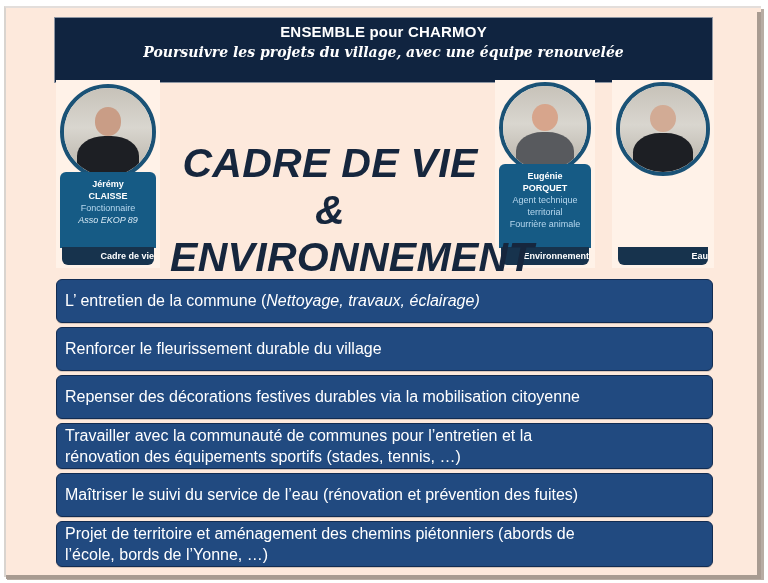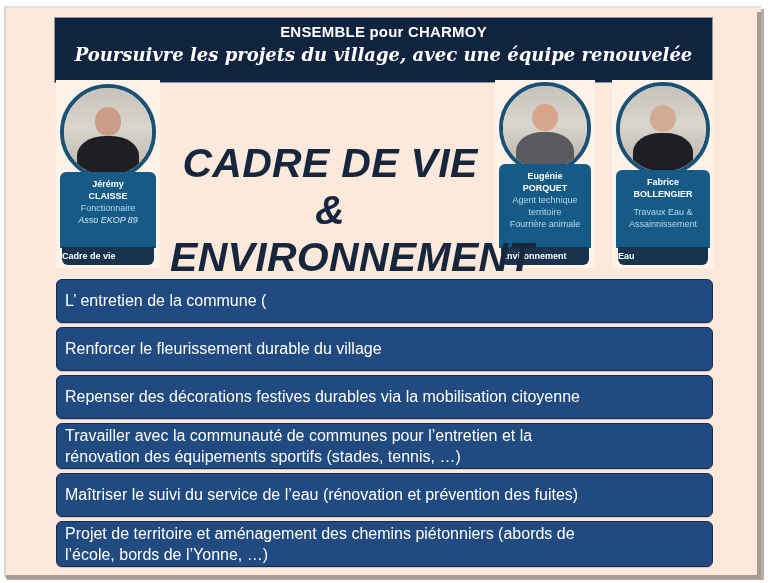--- a/index.html
+++ b/index.html
@@ -30,21 +30,21 @@
       background: #102440;
       border: 1px solid #8e96a3;
       box-sizing: border-box;
       color: #ffffff; text-align: center;
     }
     .header-title {
       font-weight: bold; font-size: 15px; margin-top: 5px; letter-spacing: 0.2px;
     }
     .header-sub {
       font-family: "DejaVu Serif", serif; font-style: italic; font-weight: bold;
-      font-size: 18px; margin-top: 4px;
+      font-size: 14px; margin-top: 4px;
     }
     .card {
       position: absolute; top: 80px; height: 188px;
       background: #fff2e8;
     }
     .photo {
       position: absolute; left: 50%; transform: translateX(-50%);
       border-radius: 50%;
       border: 4px solid #1a5276;
       box-sizing: border-box;
@@ -71,21 +71,21 @@
       font-size: 9px; line-height: 12px; padding-top: 6px;
     }
     .info .name { font-weight: bold; }
     .info .role { color: #b6d7ee; }
     .info .asso { font-style: italic; color: #d6e8f4; }
     .tag {
       position: absolute; left: 6px; right: 6px; bottom: 3px; height: 18px;
       background: #17334d;
       border-radius: 0 0 6px 6px;
       color: #ffffff; font-weight: bold; font-size: 9px;
-      line-height: 18px; text-align: left;
+      line-height: 18px; text-align: right;
     }
     .main-title {
       position: absolute; left: 170px; top: 140px; width: 320px;
       text-align: center;
       color: #16263d;
       font-weight: bold; font-style: italic;
       font-size: 41px; line-height: 47px;
       letter-spacing: 0.3px;
     }
     .items {
@@ -137,50 +137,44 @@
 <div class="card" style="left:495px; width:100px;">
   <div class="photo" style="top:2px; width:92px; height:92px;">
     <div class="bg"></div>
     <div class="head" style="background:#d7a58c;"></div>
     <div class="body" style="background:#585a5e;"></div>
   </div>
   <div class="info" style="height:78px;">
     <div class="name">Eugénie</div>
     <div class="name">PORQUET</div>
     <div class="role">Agent technique</div>
-    <div class="role">territoire</div>
+    <div class="role">territorial</div>
     <div class="role">Fourrière animale</div>
   </div>
   <div class="tag">Environnement</div>
 </div>
 
 <div class="card" style="left:612px; width:102px;">
   <div class="photo" style="top:2px; width:94px; height:94px;">
     <div class="bg"></div>
     <div class="head" style="background:#d2ab95;"></div>
     <div class="body"></div>
-  </div>
-  <div class="info" style="height:72px;">
-    <div class="name">Fabrice</div>
-    <div class="name">BOLLENGIER</div>
-    <div style="height:6px;"></div>
-    <div class="role">Travaux Eau &amp;</div>
-    <div class="role">Assainnissement</div>
   </div>
   <div class="tag">Eau</div>
 </div>
 
 <div class="main-title">
   <div>CADRE DE VIE &amp;</div>
   <div>ENVIRONNEMENT</div>
 </div>
 
 <div class="items">
   <div class="item single">
     <span>L’ entretien de la commune (</span>
+      <span class="it">Nettoyage, travaux, éclairage)</span>
   </div>
   <div class="item single">
     <span>Renforcer le fleurissement durable du village</span>
   </div>
   <div class="item single">
     <span>Repenser des décorations festives durables via la mobilisation citoyenne</span>
   </div>
   <div class="item double">
     <div>
       <div>Travailler avec la communauté de communes pour l’entretien et la</div>

